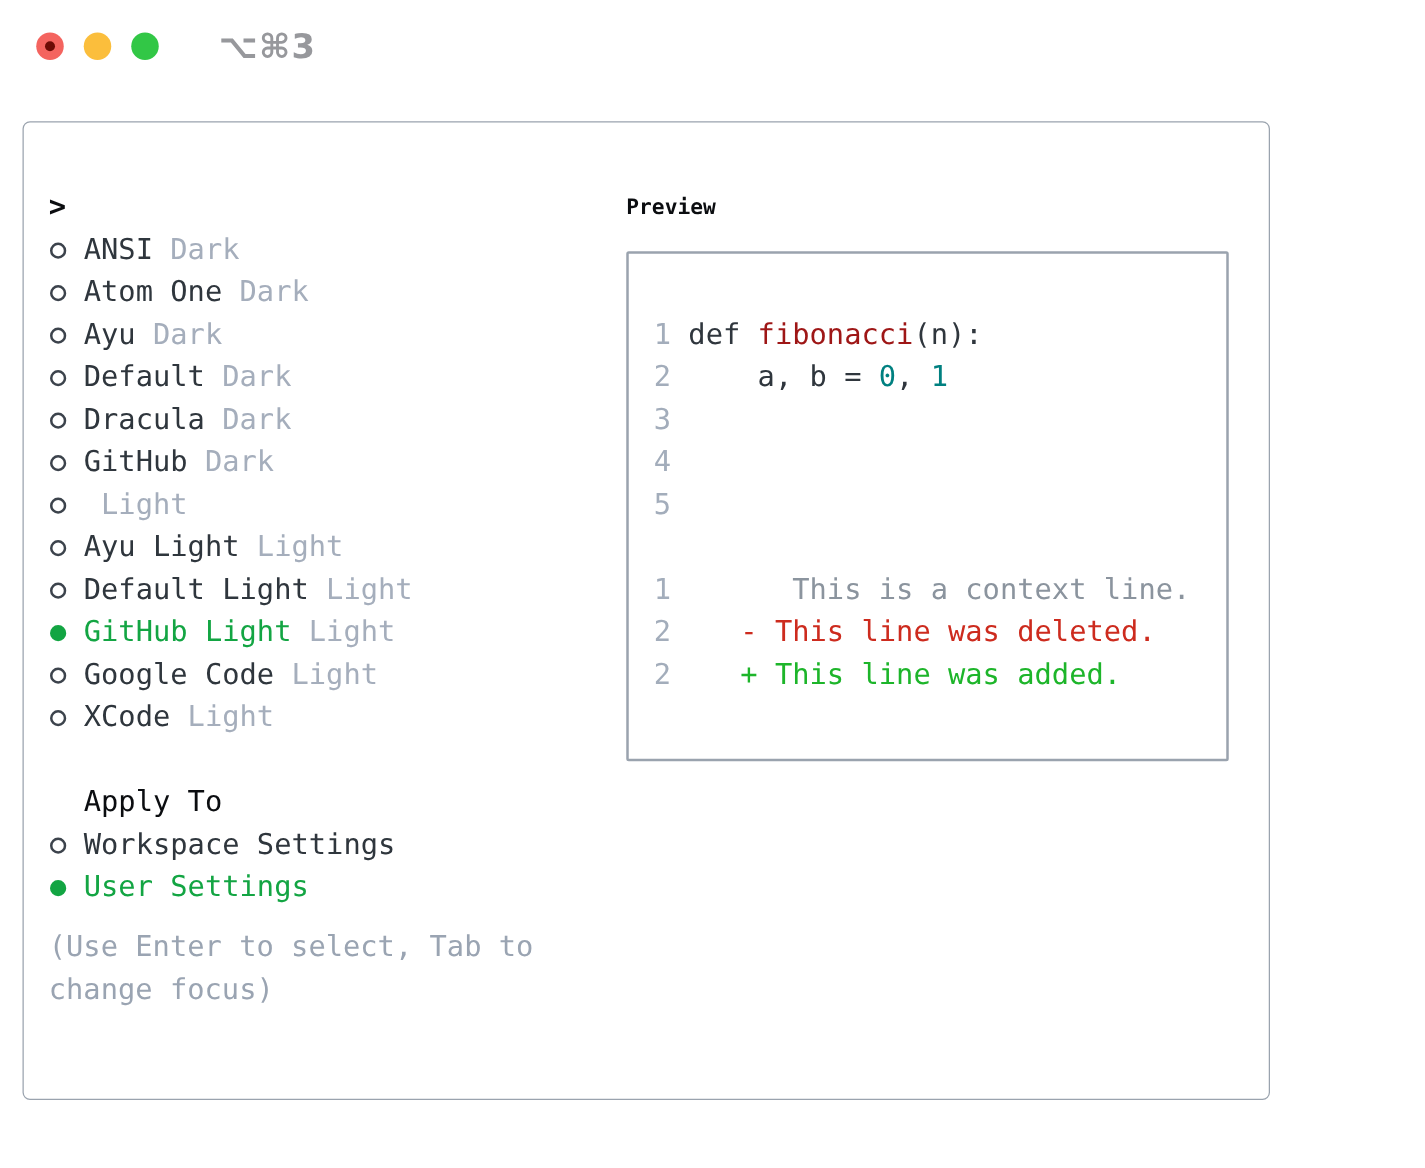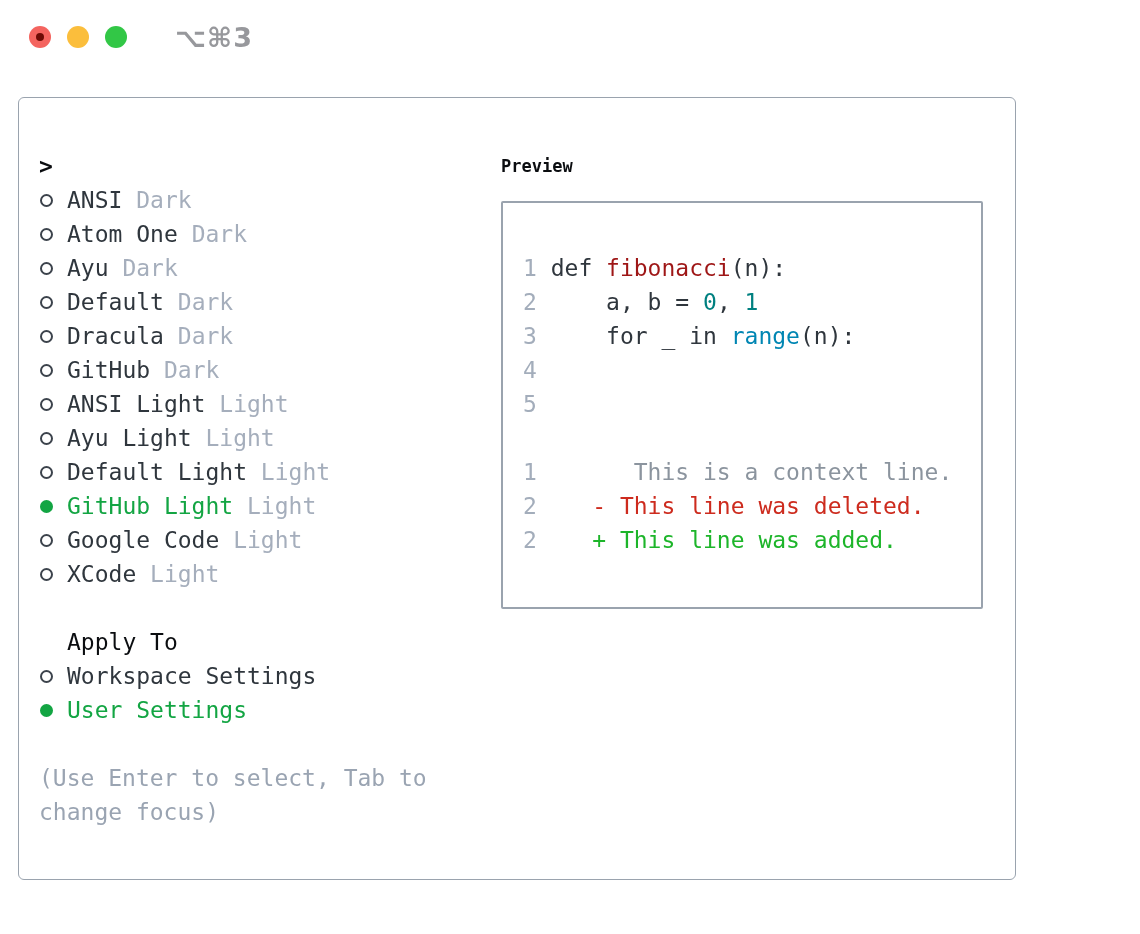--- a/index.html
+++ b/index.html
@@ -74,21 +74,21 @@
   .row.plain-title .label{color:var(--header-black);}
   .radio{
     width:13px;height:13px;border-radius:50%;
     border:2px solid #3c434c;background:transparent;margin-left:1px;
   }
   .row.selected .radio{background:var(--accent-green);border-color:var(--accent-green);}
   .row.selected .label{color:var(--accent-green);}
   .row .tag{color:var(--muted);}
   .spacer{height:34px;}
   .footer-hint{
-    margin-top:34px;max-width:440px;
+    margin-top:14px;max-width:440px;
     font-size:23px;line-height:34px;color:var(--hint);
   }
   
   .preview-title{
     height:34px;font-size:17px;line-height:34px;
     font-weight:bold;color:var(--header-black);
   }
   .preview-box{
     margin-top:18px;width:482px;height:408px;
     border:2px solid var(--panel-border);border-radius:2px;
@@ -156,21 +156,20 @@
     <span class="label">Dracula</span>
     <span class="tag"> Dark</span>
   </div>
           <div class="row option">
     <span class="marker"><span class="radio"></span></span>
     <span class="label">GitHub</span>
     <span class="tag"> Dark</span>
   </div>
           <div class="row option">
     <span class="marker"><span class="radio"></span></span>
-    <span class="label">ANSI Light</span>
     <span class="tag"> Light</span>
   </div>
           <div class="row option">
     <span class="marker"><span class="radio"></span></span>
     <span class="label">Ayu Light</span>
     <span class="tag"> Light</span>
   </div>
           <div class="row option">
     <span class="marker"><span class="radio"></span></span>
     <span class="label">Default Light</span>
@@ -223,21 +222,20 @@
           <div class="code-line">
     <span class="lineno">1</span>
     <span class="code-text"><span class="seg-code">def </span><span class="seg-function">fibonacci</span><span class="seg-code">(n):</span></span>
   </div>
           <div class="code-line">
     <span class="lineno">2</span>
     <span class="code-text"><span class="seg-code">    a, b = </span><span class="seg-number">0</span><span class="seg-code">, </span><span class="seg-number">1</span></span>
   </div>
           <div class="code-line">
     <span class="lineno">3</span>
-    <span class="code-text"><span class="seg-code">    for _ in </span><span class="seg-builtin">range</span><span class="seg-code">(n):</span></span>
   </div>
           <div class="code-line">
     <span class="lineno">4</span>
   </div>
           <div class="code-line">
     <span class="lineno">5</span>
   </div>
           <div class="code-line">
     <span class="lineno"></span>
     <span class="code-text"></span>

